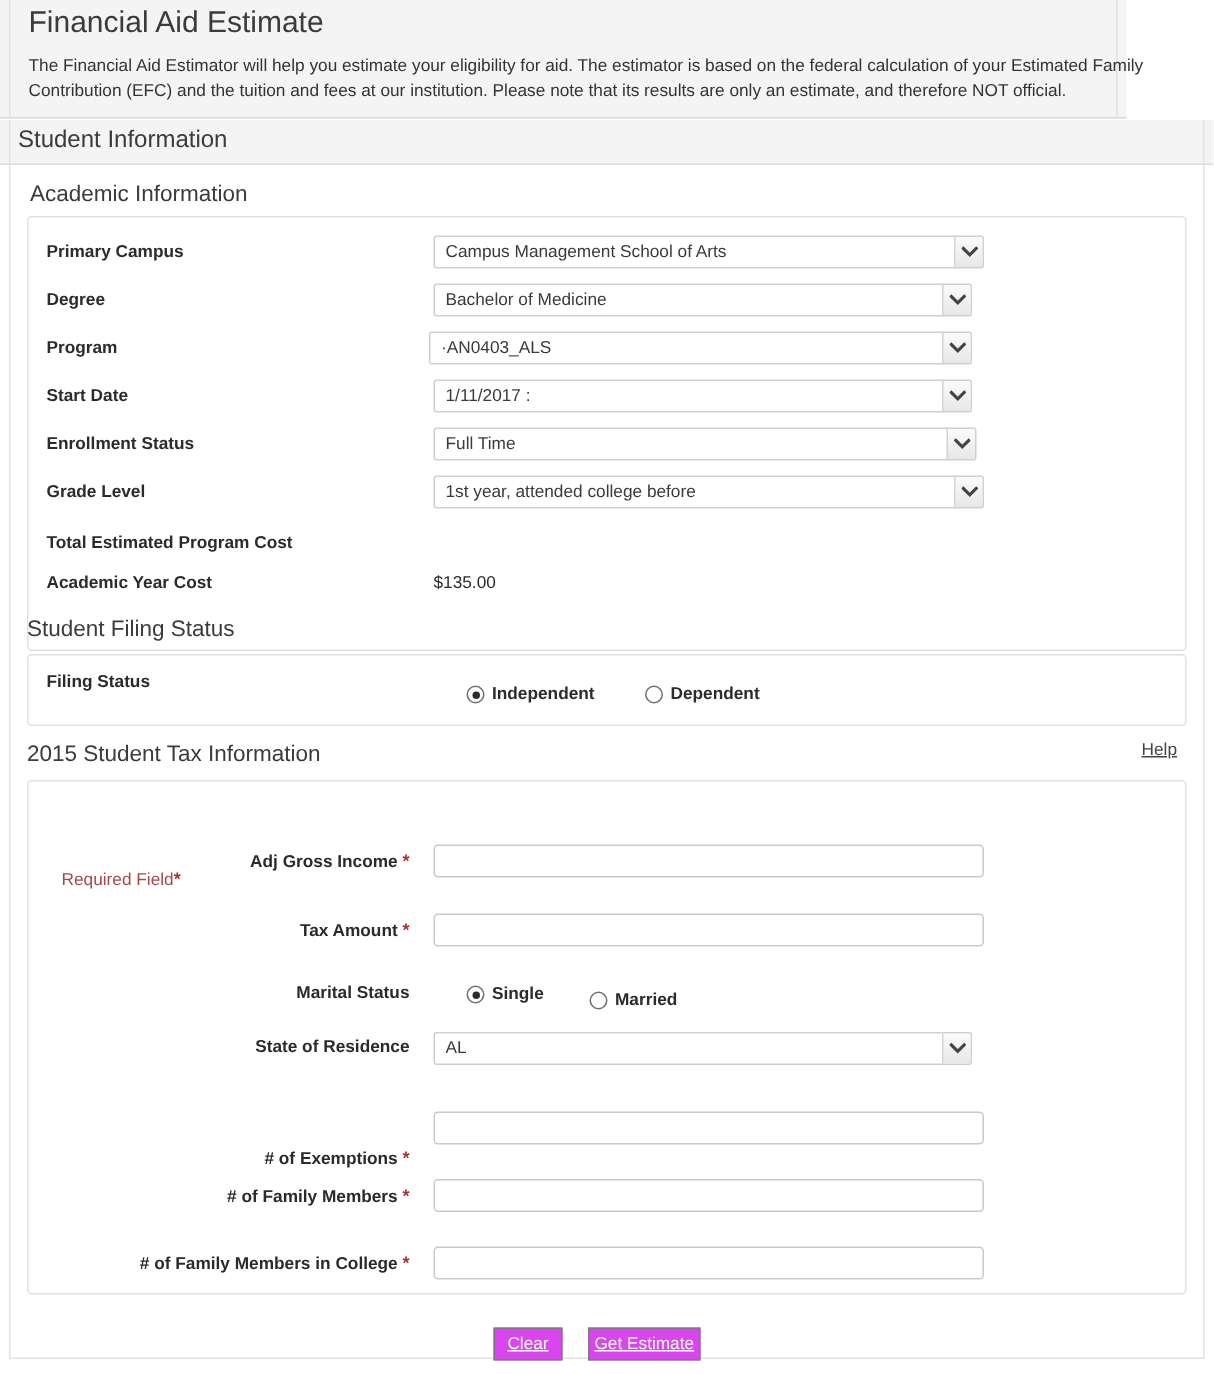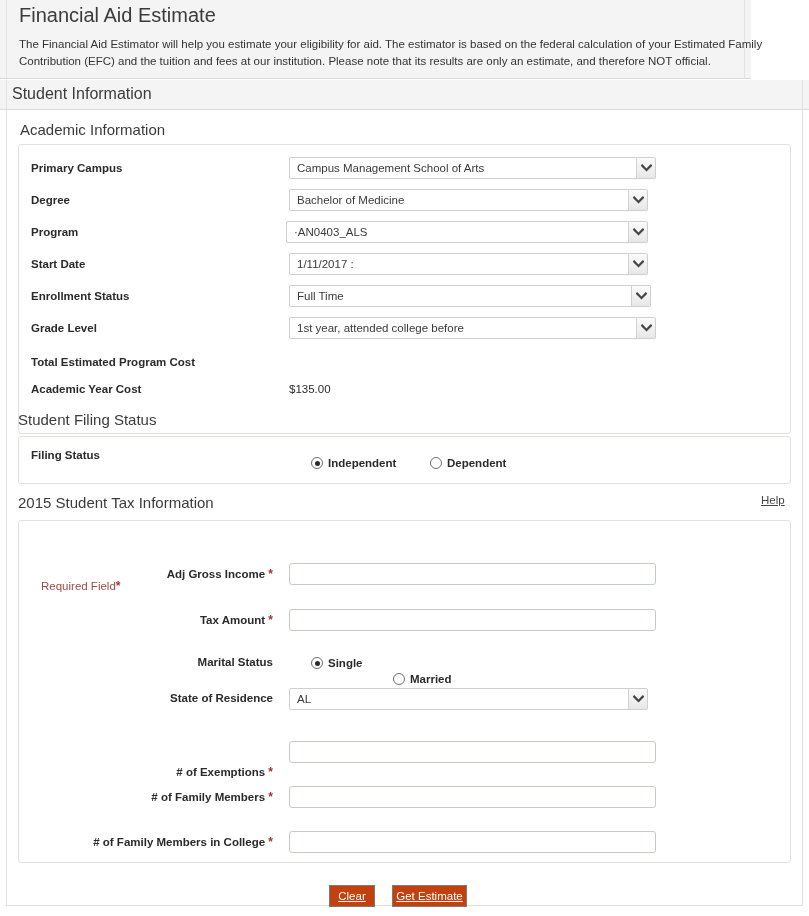--- a/index.html
+++ b/index.html
@@ -201,21 +201,21 @@
     font-size: 11.5px;
     color: #444444;
     text-decoration: underline;
     cursor: pointer;
   }
 
   
   .btn {
     position: absolute;
     height: 22px;
-    background: #c2410c;
+    background: #d946ef;
     border: 1px solid #7b7b7b;
     color: #ffffff;
     font-size: 11.5px;
     text-decoration: underline;
     display: flex;
     align-items: center;
     justify-content: center;
     cursor: pointer;
     padding: 0;
     font-family: "Liberation Sans", sans-serif;
@@ -347,21 +347,21 @@
       <span>Tax Amount</span>
       <span class="req">*</span>
     </div>
     <div class="txt" style="left:270px; top:88px; width:367px;"></div>
 
     <div class="lbl right" style="left:0px; top:135px; width:254px;">Marital Status</div>
     <div class="radio-wrap" style="left:292px; top:136px;">
       <span class="radio on"></span>
       <span class="radio-label">Single</span>
     </div>
-    <div class="radio-wrap" style="left:374px; top:152px;text-align:center;">
+    <div class="radio-wrap" style="left:374px; top:140px;text-align:center;">
       <span class="radio"></span>
       <span class="radio-label">Married</span>
     </div>
 
     <div class="lbl right" style="left:0px; top:171px; width:254px;">State of Residence</div>
     <div class="sel" style="left:270px; top:167px; width:359px;">
       <div class="sel-text">AL</div>
       <div class="sel-arrow">
         <svg width="11" height="8" viewBox="0 0 11 8">
             <path d="M1.2 1.6 L5.5 5.9 L9.8 1.6" stroke="#444" stroke-width="2.1" fill="none" stroke-linecap="square"></path>

